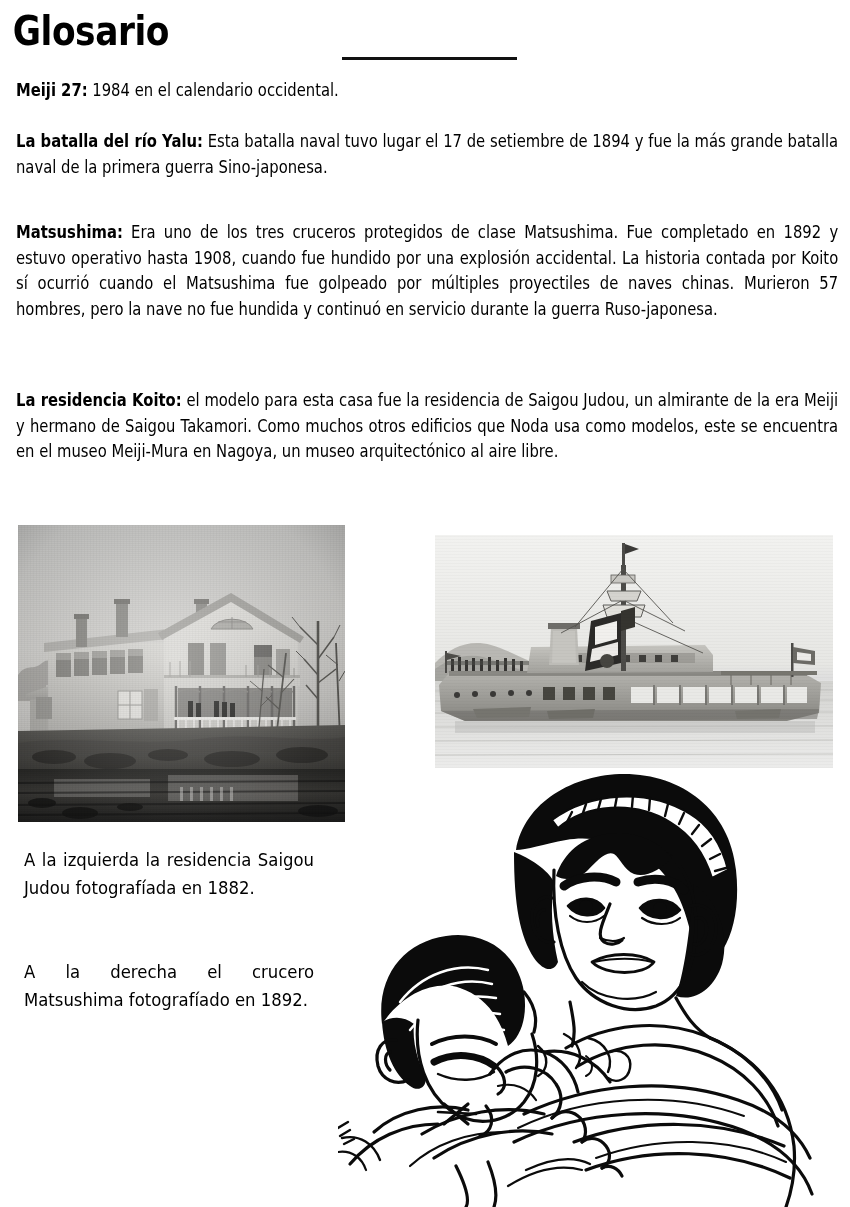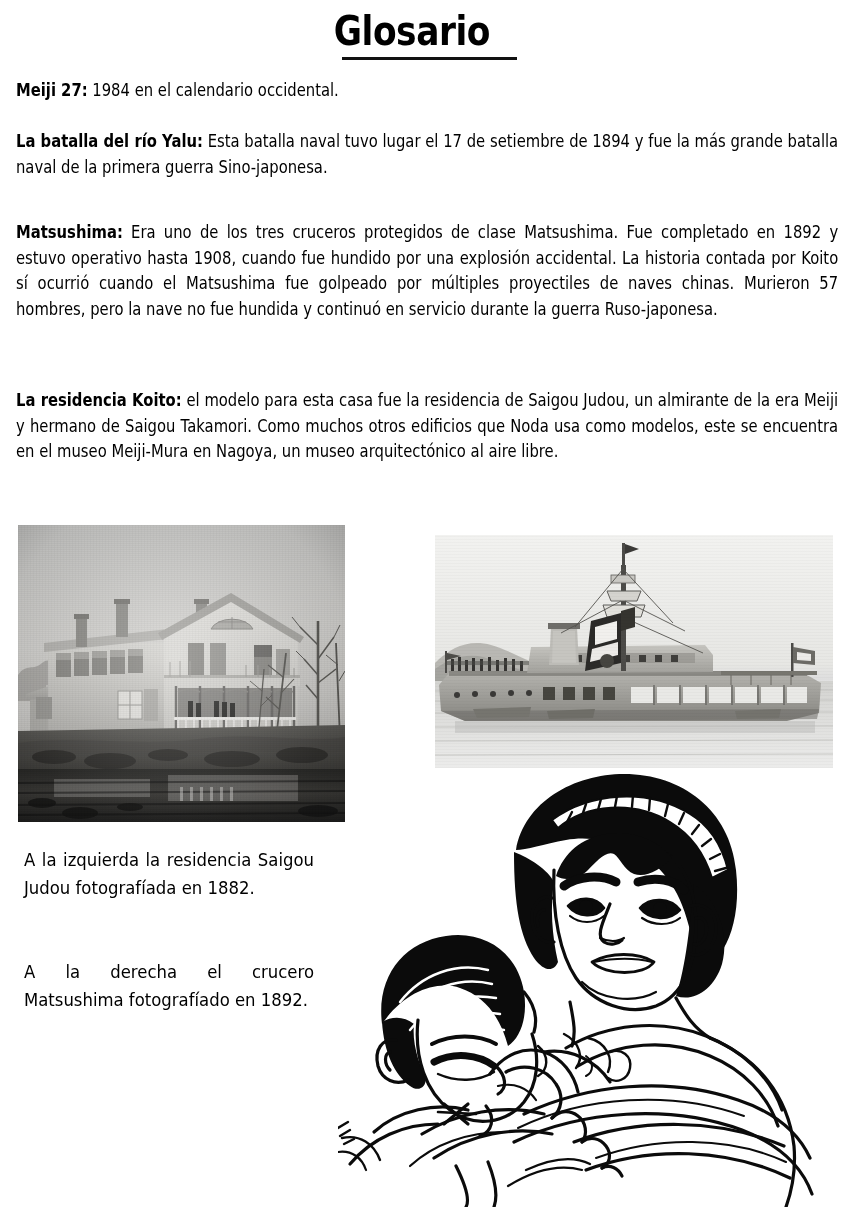--- a/index.html
+++ b/index.html
@@ -4,21 +4,21 @@
 <style>
   html,body{margin:0;padding:0;background:#fff;}
   body{
     width:850px;height:1207px;position:relative;overflow:hidden;
     font-family:"Liberation Sans", sans-serif;color:#000;
     -webkit-font-smoothing:antialiased;
   }
   .page{position:absolute;inset:0;background:#fff;}
 
   
-  .title-wrap{position:absolute;left:0;top:8px;width:824px;text-align:center;}
+  .title-wrap{position:absolute;left:0;top:8px;width:824px;text-align:left;}
   .title{
     display:inline-block;font-family:"DejaVu Sans", sans-serif;
     font-weight:bold;font-size:40px;line-height:46px;letter-spacing:-0.5px;
     transform:scaleX(0.86);transform-origin:center center;
   }
   .title-rule{
     position:absolute;left:342px;top:57px;width:175px;height:3px;background:#111;
   }
 
   

